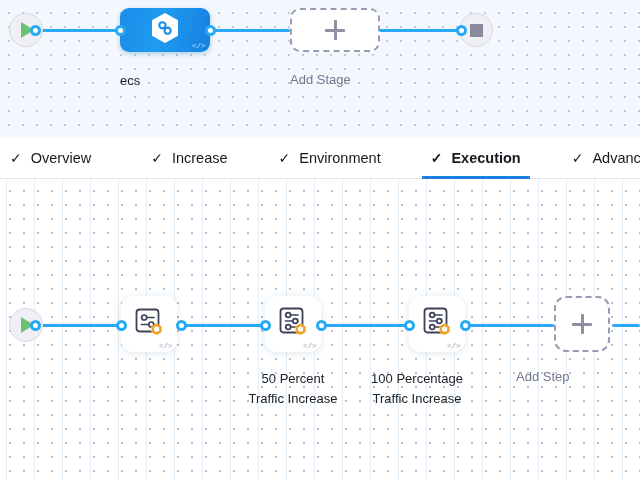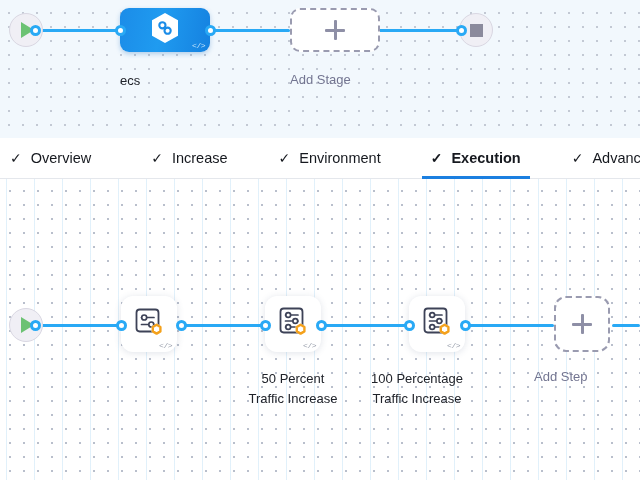--- a/index.html
+++ b/index.html
@@ -273,16 +273,16 @@
     <div class="port" style="left:404px;top:141px;"></div>
     <div class="port" style="left:460px;top:141px;"></div>
     <div class="step-label" style="left:352px;top:190px;width:130px;">
       <div>100 Percentage</div>
       <div>Traffic Increase</div>
     </div>
 
     <div class="add-step-box" style="left:554px;top:117px;">
       <div class="plus"></div>
     </div>
-    <div class="add-label" style="left:534px;top:190px;width:96px;">Add Step</div>
+    <div class="add-label" style="left:516px;top:190px;width:96px;">Add Step</div>
   </div>
 
 </div>
 
 </body></html>

